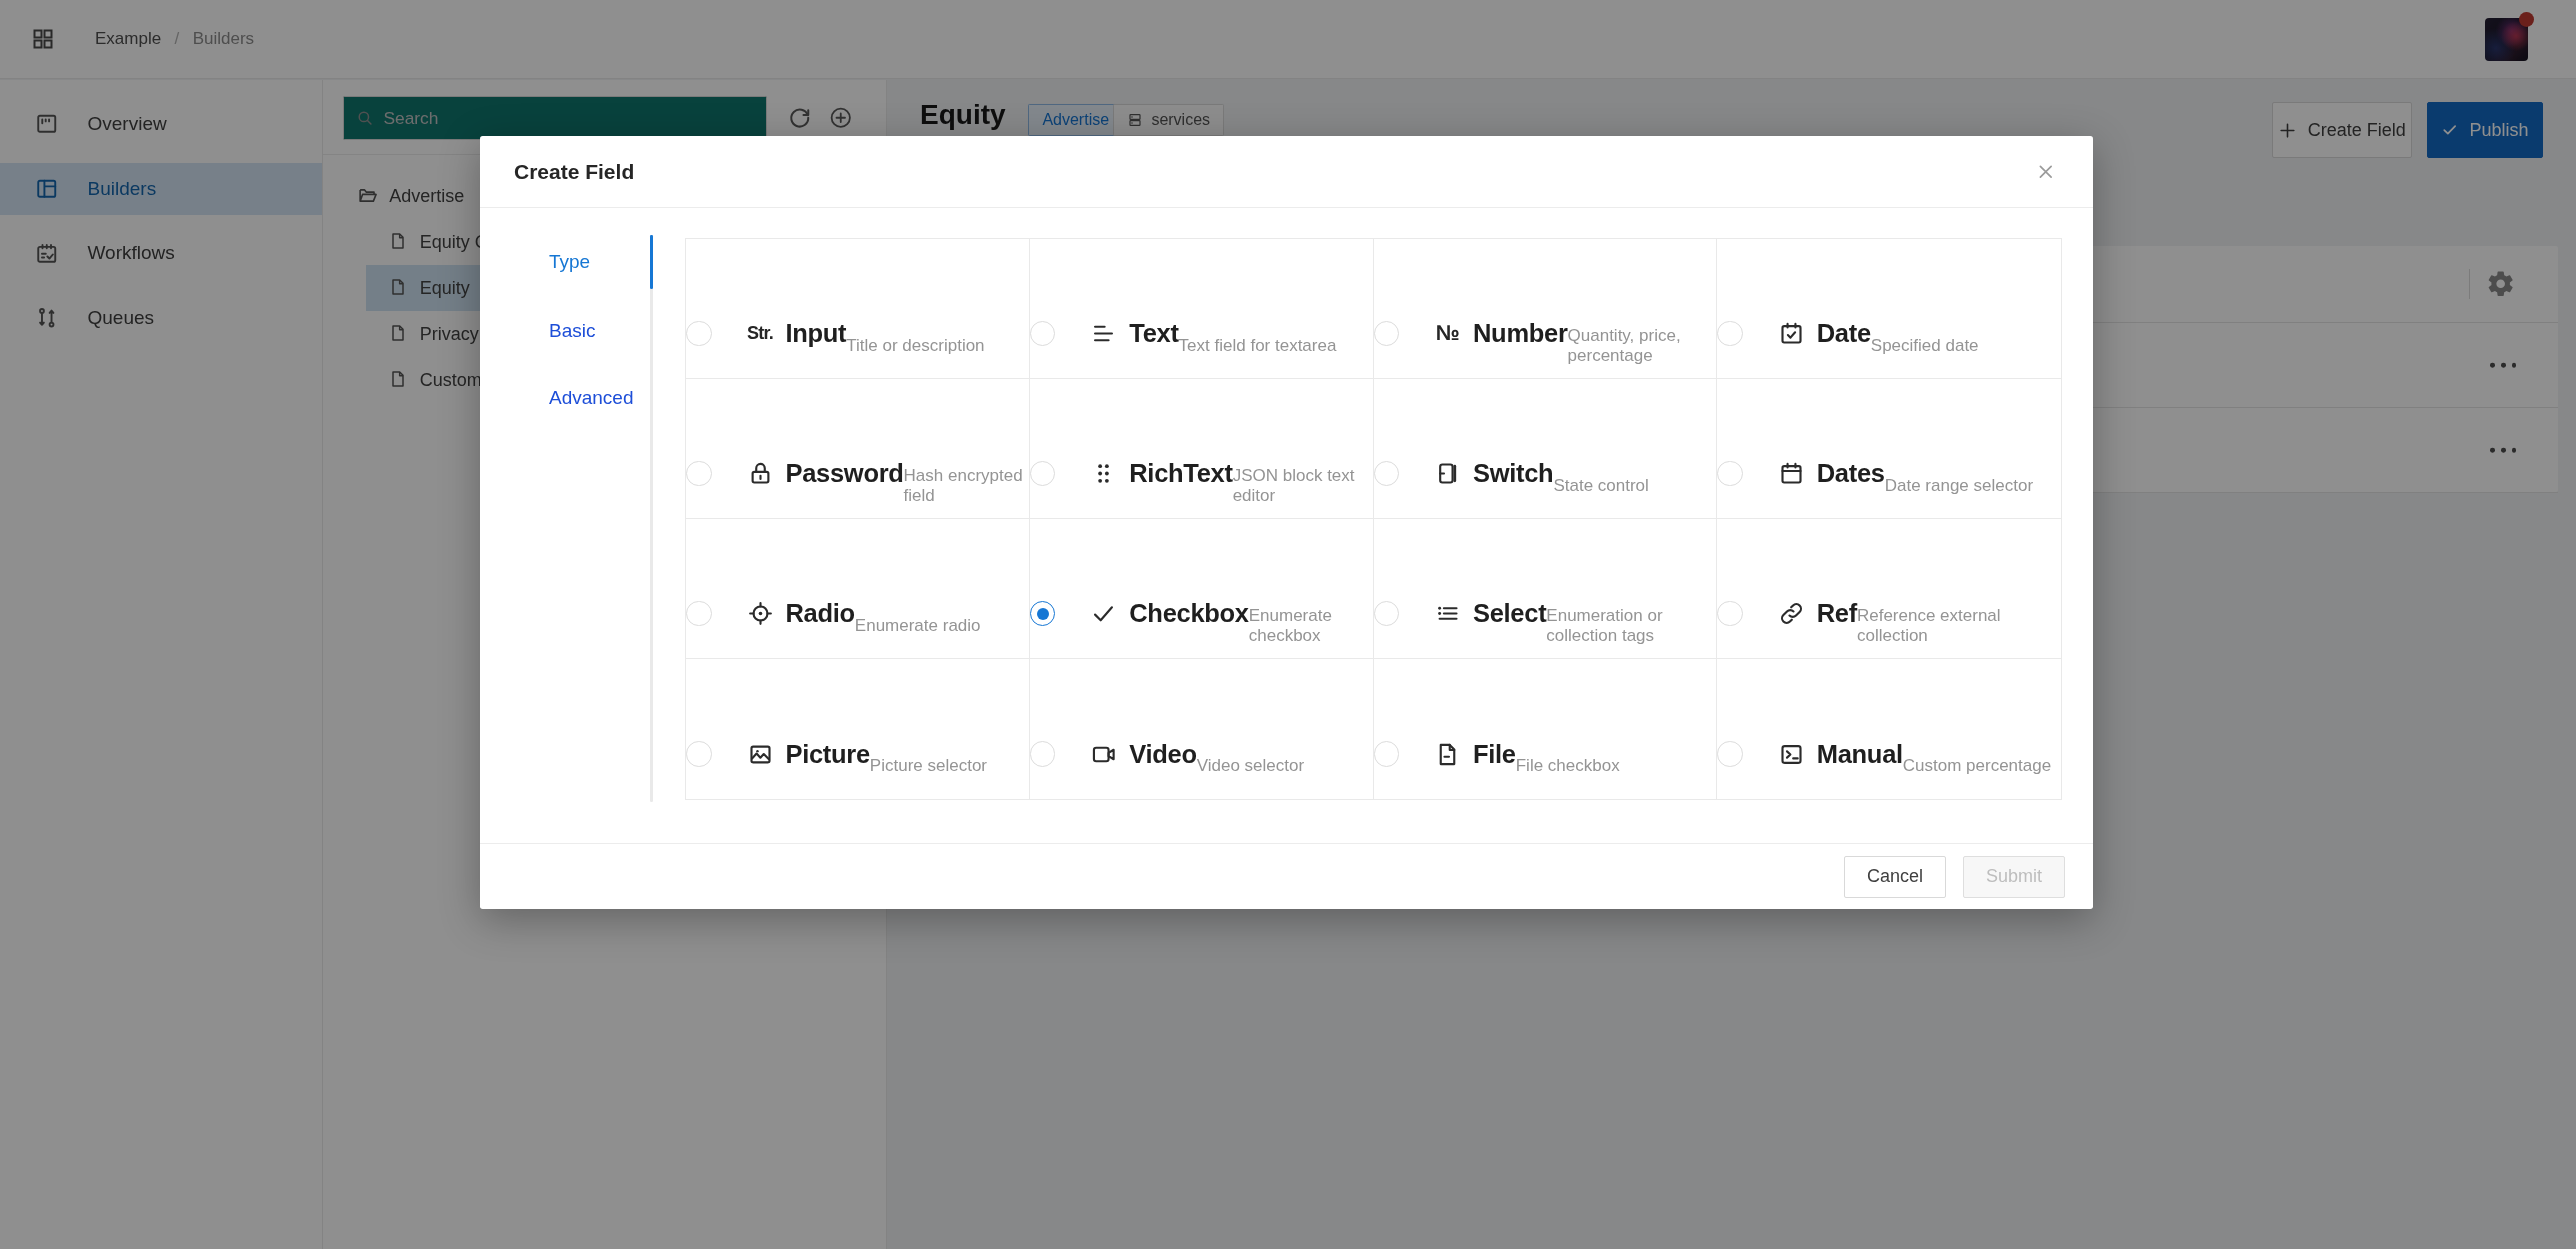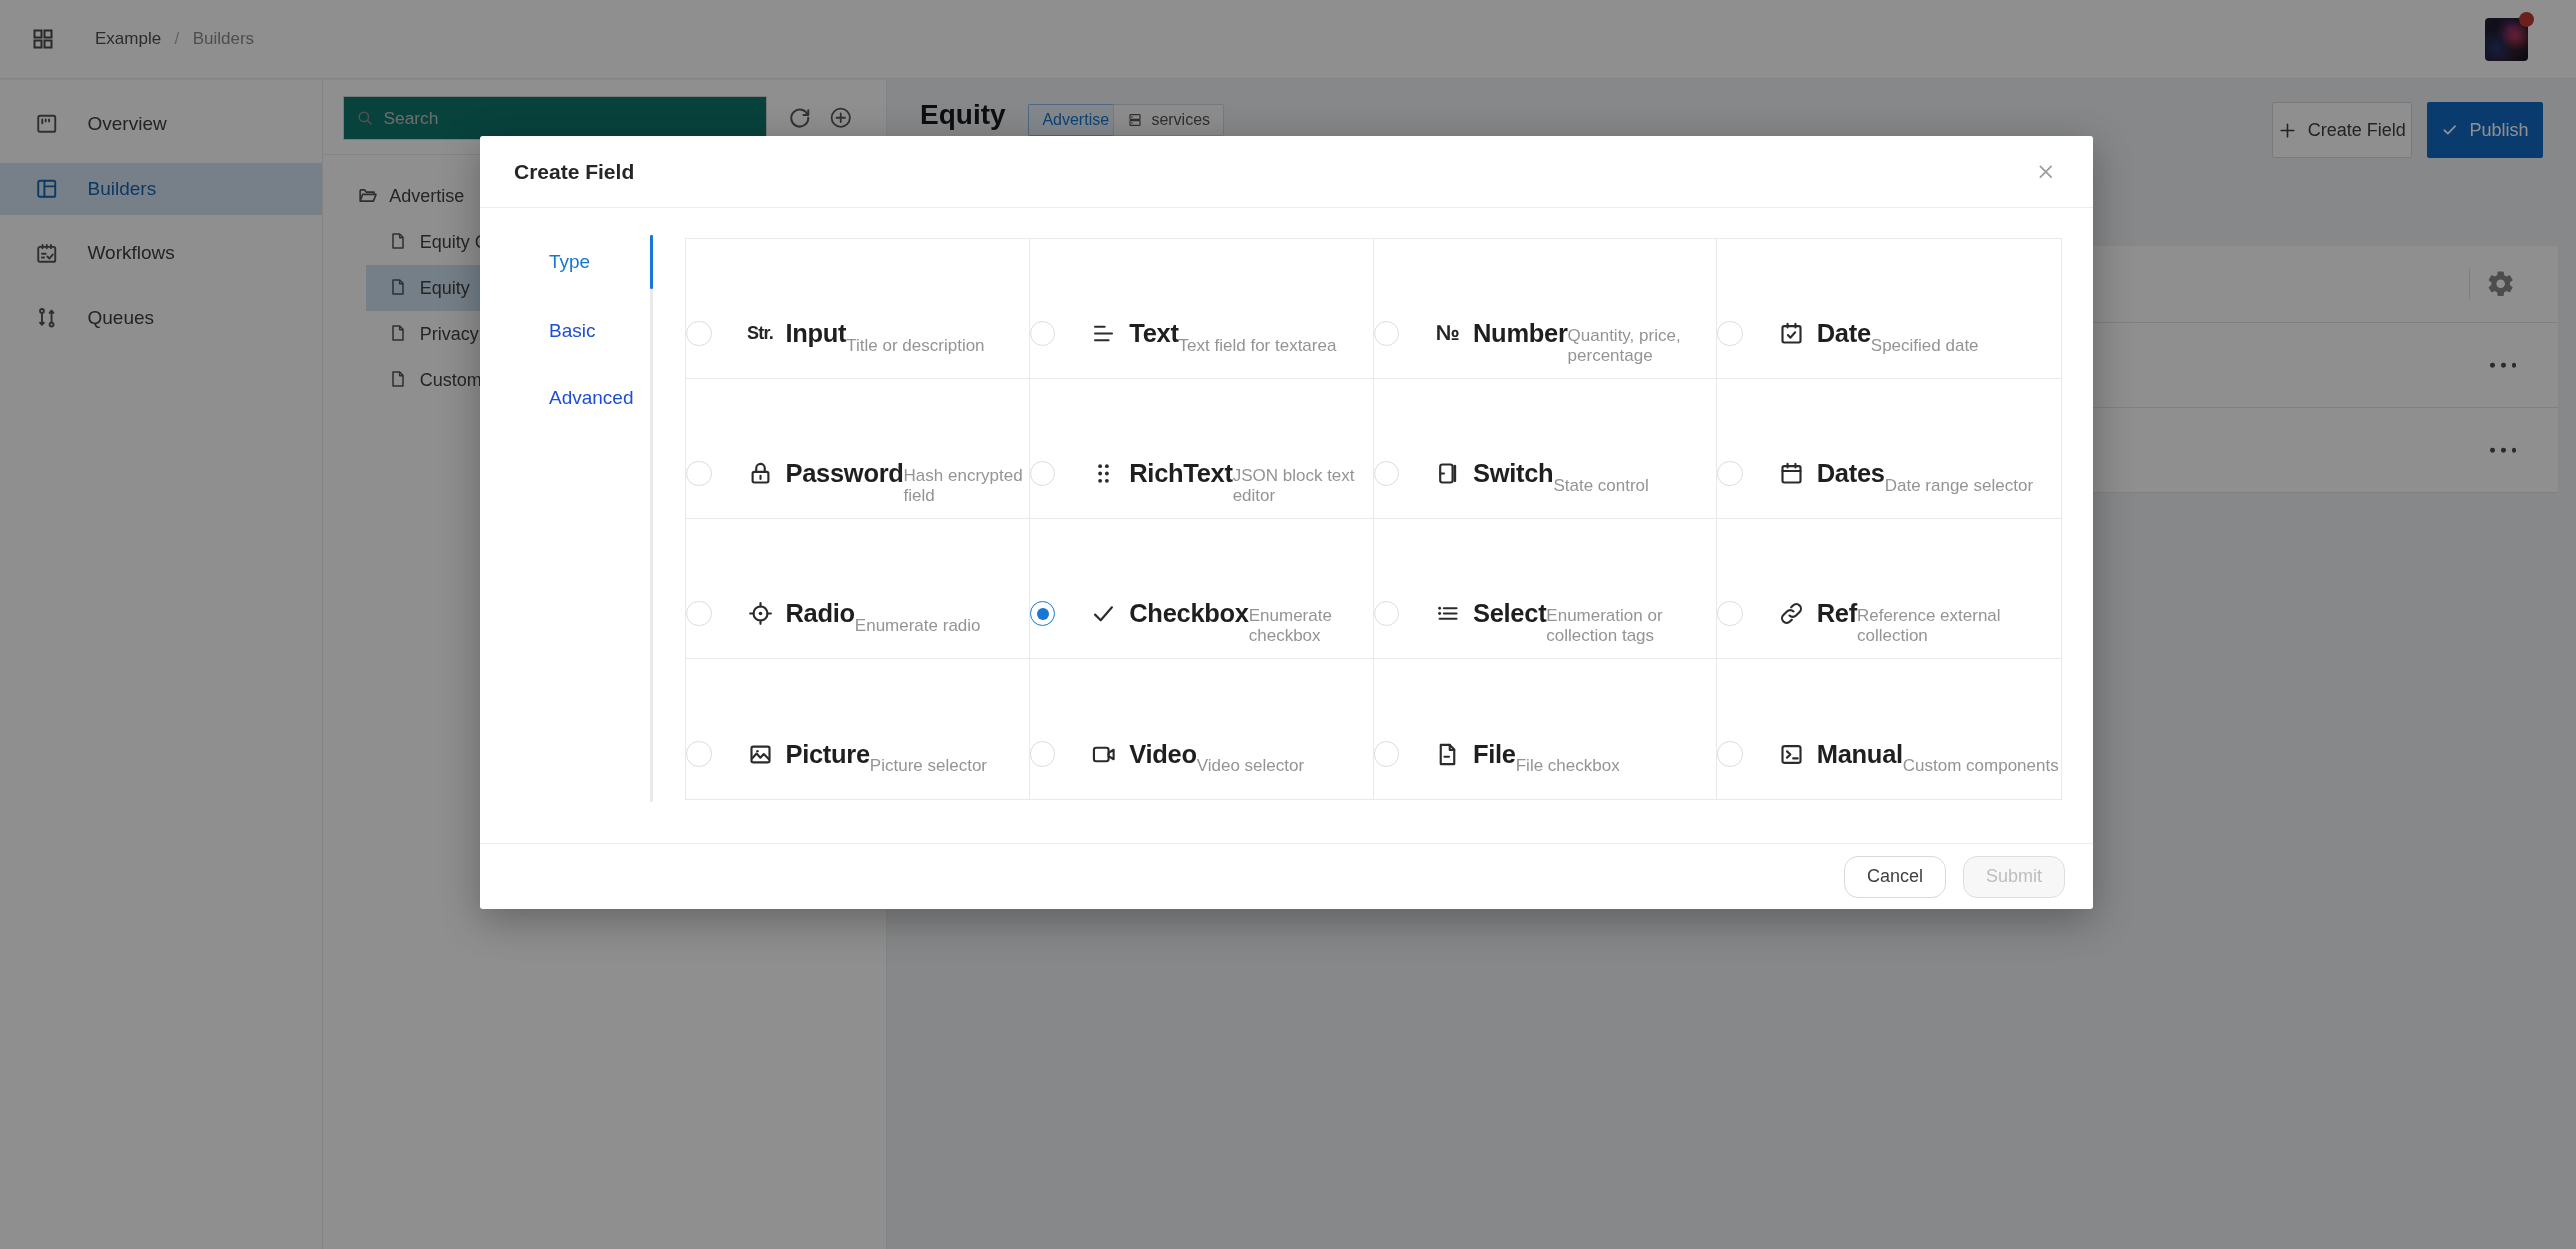--- a/index.html
+++ b/index.html
@@ -88,21 +88,21 @@
   .radio { width:25.5px; height:25.5px; border-radius:50%; border:1.3px solid #dcdcdc; background:#fff; margin-right:35px; position:relative; flex:0 0 auto; }
   .radio.on { border-color:#1677d4; }
   .radio.on::after { content:""; position:absolute; left:50%; top:50%; width:12px; height:12px; border-radius:50%; background:#1677d4; transform:translate(-50%,-50%); }
   .fi { width:27px; height:27px; color:#2b2b2b; display:flex; align-items:center; justify-content:center; }
   .txt-ic { font-size:18px; font-weight:700; color:#262626; letter-spacing:-0.7px; }
   .txt-ic.num { font-size:21.5px; font-weight:600; }
   .cell-label { font-size:25.5px; font-weight:600; color:#1f1f1f; margin-left:12px; letter-spacing:-0.3px; }
   .cell-desc { margin-top:24px; font-size:17px; color:#949494; }
 
   .modal-footer { position:absolute; left:0; right:0; bottom:0; height:66px; border-top:0.7px solid #ececec; display:flex; align-items:center; justify-content:flex-end; gap:17px; padding-right:28px; }
-  .m-btn { height:42px; padding:0 22px; display:flex; align-items:center; justify-content:center; font-size:18px; border-radius:14px; cursor:pointer; }
+  .m-btn { height:42px; padding:0 22px; display:flex; align-items:center; justify-content:center; font-size:18px; border-radius:2px; cursor:pointer; }
   .cancel-btn { background:#fff; border:0.7px solid #d9d9d9; color:#404040; }
   .submit-btn { background:#f7f7f7; border:0.7px solid #dedede; color:#bdbdbd; cursor:not-allowed; }
 </style>
 </head>
 <body>
 
 <div class="topbar">
   <span class="appgrid">
     <svg width="24" height="24" viewBox="0 0 24 24" fill="none" stroke="currentColor" stroke-width="2">
       <rect x="3.5" y="3.5" width="7" height="7"></rect>
@@ -511,21 +511,21 @@
     <div class="cell-top">
       <span class="radio"></span>
       <span class="fi">
             <svg width="27" height="27" viewBox="0 0 24 24" fill="none" stroke="currentColor" stroke-width="1.9" stroke-linecap="round" stroke-linejoin="round">
               <rect x="4" y="4.5" width="16" height="15" rx="2"></rect>
               <path d="m8 9.2 3 2.8-3 2.8M13.5 15.5h4"></path>
             </svg>
           </span>
       <span class="cell-label">Manual</span>
     </div>
-    <span class="cell-desc">Custom components</span>
+    <span class="cell-desc">Custom percentage</span>
   </div>
     </div>
 
   <div class="modal-footer">
     <div class="m-btn cancel-btn">Cancel</div>
     <div class="m-btn submit-btn">Submit</div>
   </div>
 </div>
 
 

